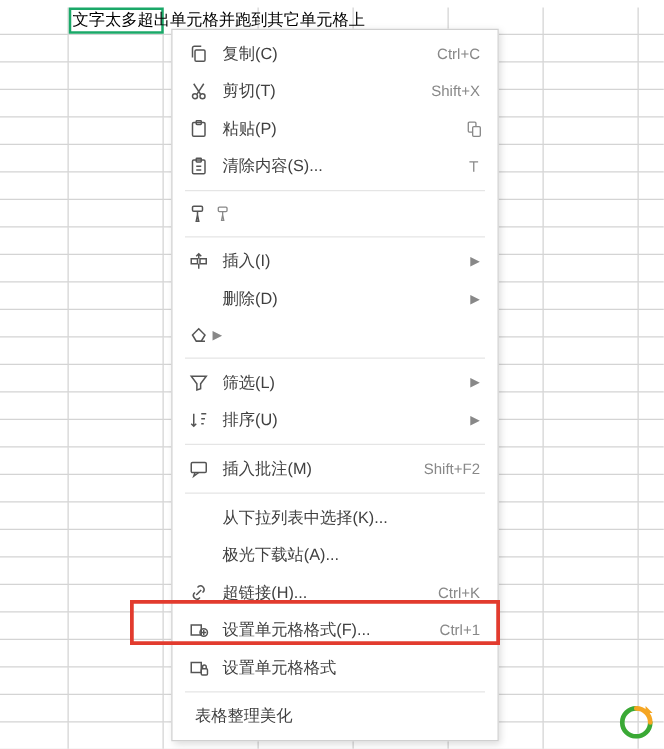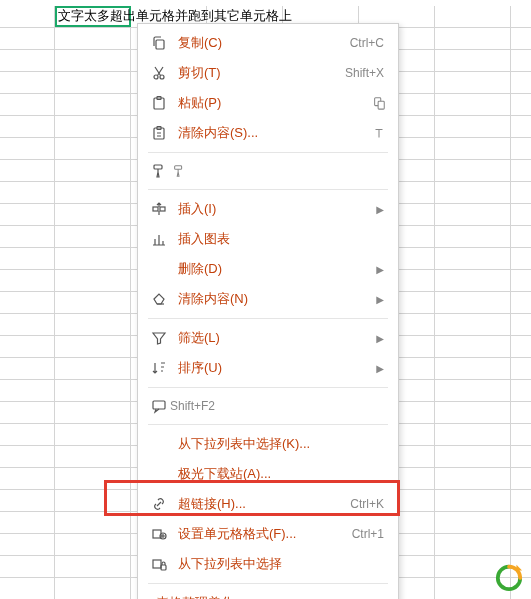--- a/index.html
+++ b/index.html
@@ -64,21 +64,21 @@
   width: 22px;
   display: flex;
   align-items: center;
   justify-content: center;
   flex-shrink: 0;
 }
 .menu-icon svg { width: 16px; height: 16px; }
 .menu-label {
   flex: 1;
   padding-left: 8px;
-  color: #c2410c;
+  color: #404040;
 }
 .menu-shortcut {
   color: #888;
   font-size: 12px;
   padding-right: 4px;
 }
 .menu-arrow {
   color: #888;
   font-size: 10px;
   padding-right: 4px;
@@ -431,43 +431,34 @@
       <svg viewBox="0 0 16 16" fill="none" stroke="#555" stroke-width="1.2">
           <rect x="2" y="6" width="5" height="4"></rect>
           <rect x="9" y="6" width="5" height="4"></rect>
           <path d="M8 2v4M8 10v4M6 4l2-2 2 2"></path>
         </svg>
     </span>
     <span class="menu-label">插入(I)</span>
     <span class="menu-arrow">▶</span>
   </div>
 
-  <div class="menu-item">
-    <span class="menu-icon">
-      <svg viewBox="0 0 16 16" fill="none" stroke="#555" stroke-width="1.2">
-          <path d="M2 14h12M4 14V8M8 14V4M12 14V10"></path>
-        </svg>
-    </span>
-    <span class="menu-label">插入图表</span>
-  </div>
 
   <div class="menu-item">
     <span class="menu-icon"></span>
     <span class="menu-label">删除(D)</span>
     <span class="menu-arrow">▶</span>
   </div>
 
   <div class="menu-item">
     <span class="menu-icon">
       <svg viewBox="0 0 16 16" fill="none" stroke="#555" stroke-width="1.2">
           <path d="M3 8l5-5 5 5-3 5H6z"></path>
           <path d="M6 13h7"></path>
         </svg>
     </span>
-    <span class="menu-label">清除内容(N)</span>
     <span class="menu-arrow">▶</span>
   </div>
 
   <div class="menu-divider"></div>
 
   <div class="menu-item">
     <span class="menu-icon">
       <svg viewBox="0 0 16 16" fill="none" stroke="#555" stroke-width="1.2">
           <path d="M2 3h12l-4.5 6v4l-3 1v-5z"></path>
         </svg>
@@ -488,20 +479,21 @@
 
   <div class="menu-divider"></div>
 
   <div class="menu-item">
     <span class="menu-icon">
       <svg viewBox="0 0 16 16" fill="none" stroke="#555" stroke-width="1.2">
           <rect x="2" y="3" width="12" height="8" rx="1"></rect>
           <path d="M5 11l-1 3 4-3"></path>
         </svg>
     </span>
+    <span class="menu-label">插入批注(M)</span>
     <span class="menu-shortcut">Shift+F2</span>
   </div>
 
   <div class="menu-divider"></div>
 
   <div class="menu-item">
     <span class="menu-icon"></span>
     <span class="menu-label">从下拉列表中选择(K)...</span>
   </div>
 
@@ -533,21 +525,21 @@
   </div>
 
   <div class="menu-item">
     <span class="menu-icon">
       <svg viewBox="0 0 16 16" fill="none" stroke="#555" stroke-width="1.2">
           <rect x="2" y="4" width="8" height="8"></rect>
           <rect x="10" y="9" width="5" height="5" rx="1"></rect>
           <path d="M11 9V7.5a1.5 1.5 0 013 0V9"></path>
         </svg>
     </span>
-    <span class="menu-label">从下拉列表中选择</span>
+    <span class="menu-label">设置单元格格式</span>
   </div>
 
   <div class="menu-divider"></div>
 
   <div class="menu-item">
 
     <span class="menu-label">表格整理美化</span>
   </div>
 
 </div>

